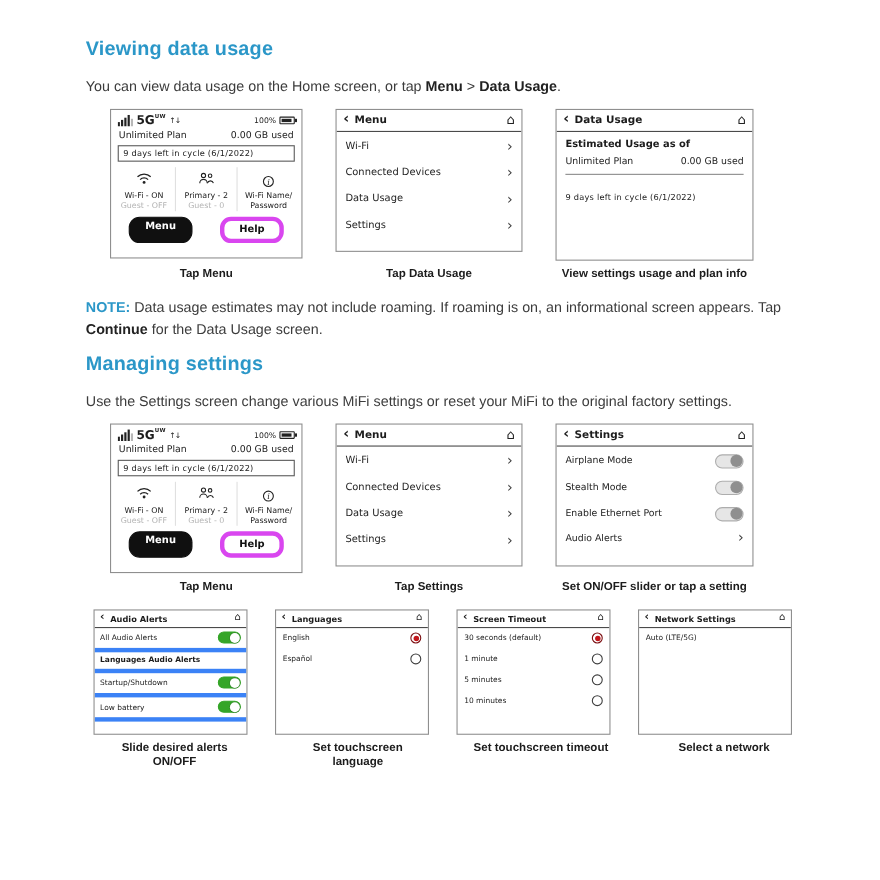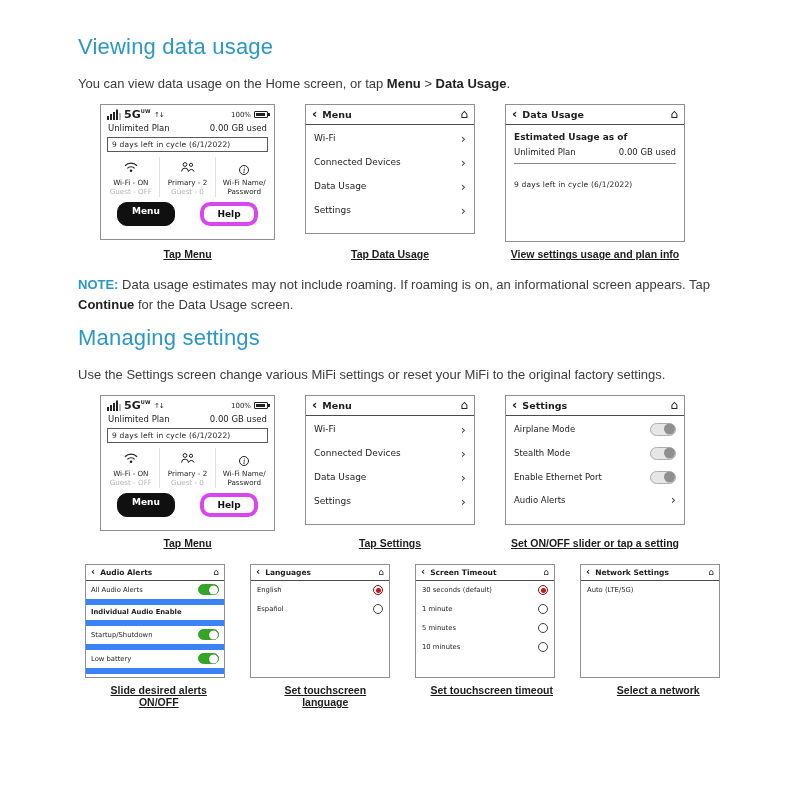--- a/index.html
+++ b/index.html
@@ -7,33 +7,33 @@
     --toggle-on:#35A528;
     --radio:#C3161C;
   }
   *{margin:0;padding:0;box-sizing:border-box;}
   html,body{background:#fff;}
   body{
     width:800px;height:800px;overflow:hidden;position:relative;
     font-family:"Liberation Sans",sans-serif;color:#3c3c3c;
   }
   .page{padding:30px 78px 8px 78px;}
-  h1{color:var(--accent);font-size:22px;font-weight:400;letter-spacing:.2px;}
+  h1{color:var(--accent);font-size:18px;font-weight:700;letter-spacing:.2px;}
   h1.first{margin:4px 0 14px 0;}
   h1.second{margin:4px 0 14px 0;}
   .para{font-size:13px;line-height:1.55;margin-bottom:10px;color:#3c3c3c;max-width:644px;}
   .para b{color:#222;}
   .note-label{color:var(--accent);font-weight:bold;}
 
   
   .screen-row{display:flex;gap:30px;align-items:flex-start;margin:10px 0 6px 22px;}
   .screen-row.small{gap:25px;margin-left:7px;}
   .caption-row{display:flex;gap:30px;margin:4px 0 14px 22px;}
   .caption-row.small{gap:39px;margin-left:17px;}
-  .cap{text-align:center;font-weight:bold;font-size:10.5px;color:#1c1c1c;line-height:1.2;text-decoration:underline;}
+  .cap{text-align:center;font-weight:bold;font-size:10.5px;color:#1c1c1c;line-height:1.2;}
   .w175{width:175px;} .w170{width:170px;} .w180{width:180px;} .w140{width:140px;}
 
   
   .device{border:1px solid #8f8f8f;background:#fff;font-family:"DejaVu Sans",sans-serif;color:#1c1c1c;overflow:hidden;}
   .device.home-scr{height:136px;}
   .device.menu-scr{height:130px;}
   .device.du-scr{height:138px;}
   .device.set-scr{height:130px;}
   .device.sm{height:114px;}
 
@@ -93,21 +93,21 @@
   .toggle.on .knob{right:0px;background:#fff;box-shadow:0 0 0 .5px #2a7f20;}
   .toggle.tsm{width:21px;height:11px;}
   .toggle.tsm .knob{width:9px;height:9px;}
 
   
   .radio{position:relative;display:inline-block;width:10px;height:10px;border:1.3px solid #3f3f3f;border-radius:50%;flex:none;background:#fff;}
   .radio.sel{border-color:#7c1013;}
   .radio.sel::after{content:"";position:absolute;inset:1.5px;background:var(--radio);border-radius:50%;}
 
   
-  .aa-row{display:flex;justify-content:space-between;align-items:center;padding:3.5px 5px;font-size:6.8px;border-bottom:6px solid #3b82f6;}
+  .aa-row{display:flex;justify-content:space-between;align-items:center;padding:3.5px 5px;font-size:6.8px;border-bottom:4px solid #3b82f6;}
   .aa-row.hdr{font-weight:bold;font-size:6.8px;}
   .opt-row{display:flex;justify-content:space-between;align-items:center;padding:4.5px 6px;font-size:6.8px;}
   .nw-value{font-size:6.8px;padding:5px 6px;}
 </style>
 </head>
 <body>
 
 <div class="page">
 
   <h1 class="first">Viewing data usage</h1>
@@ -355,21 +355,21 @@
         <span class="dtitle">Audio Alerts</span>
         <span class="homeg">⌂</span>
       </div>
       <div class="aa-row">
           <span>All Audio Alerts</span>
           <span class="toggle on tsm">
             <span class="knob"></span>
           </span>
         </div>
       <div class="aa-row hdr">
-          <span>Individual Audio Enable</span>
+          <span>Languages Audio Alerts</span>
         </div>
       <div class="aa-row">
           <span>Startup/Shutdown</span>
           <span class="toggle on tsm">
             <span class="knob"></span>
           </span>
         </div>
       <div class="aa-row">
           <span>Low battery</span>
           <span class="toggle on tsm">

